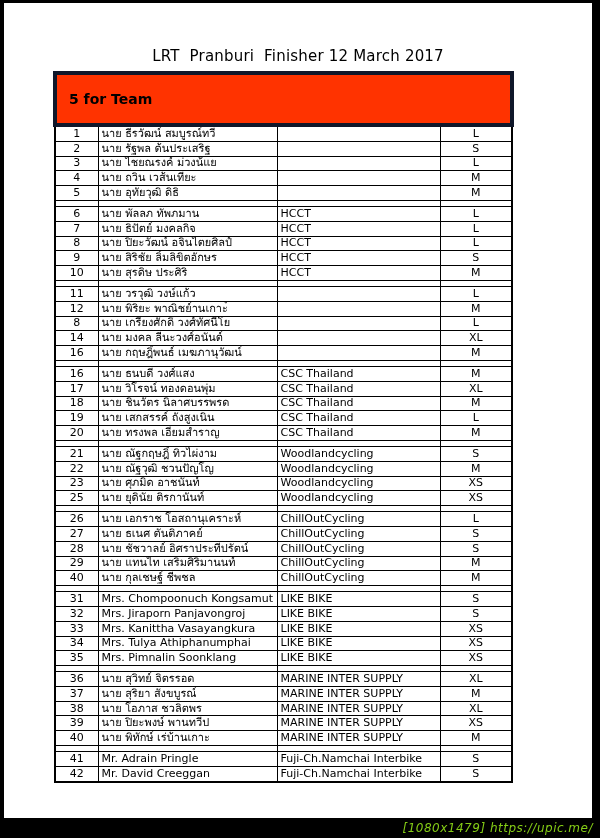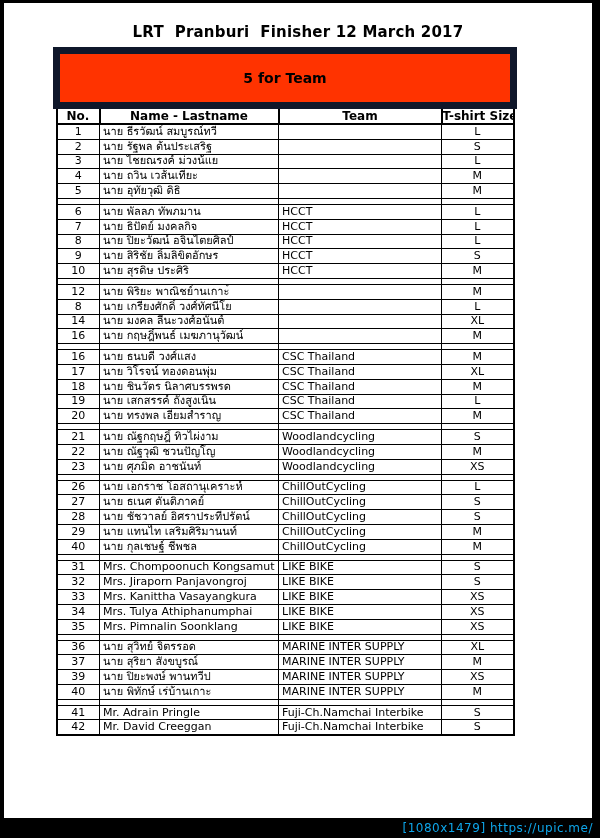--- a/index.html
+++ b/index.html
@@ -4,69 +4,63 @@
 <style>
   html,body{margin:0;padding:0;}
   body{
     width:600px;height:838px;position:relative;background:#000;
     font-family:"DejaVu Sans","Liberation Sans",sans-serif;color:#000;overflow:hidden;
   }
   .page{
     position:absolute;left:4px;top:3px;width:588px;height:815px;background:#fff;
   }
   .title{
-    text-align:center;padding-top:20px;font-weight:bold;font-size:15px;
+    text-align:center;padding-top:44px;font-weight:normal;font-size:15px;
     white-space:pre;letter-spacing:.2px;
   }
   table.finisher{
     border-collapse:collapse;table-layout:fixed;width:457px;margin:6px 0 0 49px;
     border:2px solid #000;
   }
   th.banner-cell{
-    border:7px solid #0f172a;height:24px;text-align:center;
+    border:4px solid #0f172a;height:24px;text-align:left;
     font-size:14px;font-weight:bold;padding:12px;
   }
   th.col{
     border:2px solid #000;font-size:12px;font-weight:bold;height:14px;
     padding:0;white-space:nowrap;overflow:hidden;
   }
   td{
     border:1px solid #000;font-size:11px;height:13.8px;line-height:12px;
     padding:0 3px;white-space:nowrap;overflow:hidden;
   }
   td.center{text-align:center;padding:0;}
   tr.sep td{height:5px;padding:0;}
   .watermark{
-    position:absolute;right:7px;bottom:3px;color:#0ea5e9;font-size:12px;
-    letter-spacing:.5px;
+    position:absolute;right:7px;bottom:3px;color:#84cc16;font-size:12px;
+    font-style:italic;letter-spacing:.5px;
   }
 </style>
 </head>
 <body>
 
 <div class="page">
   <div class="title">LRT  Pranburi  Finisher 12 March 2017</div>
 
   <table class="finisher">
     <colgroup>
       <col style="width:43px">
       <col style="width:179px">
       <col style="width:163px">
       <col style="width:72px">
     </colgroup>
     <thead>
       <tr>
         <th class="banner-cell" colspan="4" style="background: rgb(255, 51, 0);">5 for Team</th>
       </tr>
-      <tr>
-        <th class="col">No.</th>
-        <th class="col">Name - Lastname</th>
-        <th class="col">Team</th>
-        <th class="col">T-shirt Size</th>
-      </tr>
     </thead>
     <tbody>
         <tr>
           <td class="center">1</td>
           <td>นาย ธีรวัฒน์ สมบูรณ์ทวี</td>
           <td></td>
           <td class="center">L</td>
         </tr>
         <tr>
           <td class="center">2</td>
@@ -126,20 +120,26 @@
           <td class="center">10</td>
           <td>นาย สุรดิษ ประศิริ</td>
           <td>HCCT</td>
           <td class="center">M</td>
         </tr>
         <tr class="sep">
           <td></td>
           <td></td>
           <td></td>
           <td></td>
+        </tr>
+        <tr>
+          <td class="center">11</td>
+          <td>นาย วรวุฒิ วงษ์แก้ว</td>
+          <td></td>
+          <td class="center">L</td>
         </tr>
         <tr>
           <td class="center">12</td>
           <td>นาย พิริยะ พาณิชย์านเกาะ์</td>
           <td></td>
           <td class="center">M</td>
         </tr>
         <tr>
           <td class="center">8</td>
           <td>นาย เกรียงศักดิ์ วงศ์ทัศนีโย</td>
@@ -211,20 +211,26 @@
           <td>นาย ณัฐวุฒิ ชวนปัญโญ</td>
           <td>Woodlandcycling</td>
           <td class="center">M</td>
         </tr>
         <tr>
           <td class="center">23</td>
           <td>นาย ศุภมิด อาชนันท์</td>
           <td>Woodlandcycling</td>
           <td class="center">XS</td>
         </tr>
+        <tr>
+          <td class="center">25</td>
+          <td>นาย ยุดินัย ติรกานันท์</td>
+          <td>Woodlandcycling</td>
+          <td class="center">XS</td>
+        </tr>
         <tr class="sep">
           <td></td>
           <td></td>
           <td></td>
           <td></td>
         </tr>
         <tr>
           <td class="center">26</td>
           <td>นาย เอกราช โอสถานุเคราะห์</td>
           <td>ChillOutCycling</td>
@@ -300,20 +306,26 @@
           <td class="center">36</td>
           <td>นาย สุวิทย์ จิตรรอด</td>
           <td>MARINE INTER SUPPLY</td>
           <td class="center">XL</td>
         </tr>
         <tr>
           <td class="center">37</td>
           <td>นาย สุริยา สังขบูรณ์</td>
           <td>MARINE INTER SUPPLY</td>
           <td class="center">M</td>
+        </tr>
+        <tr>
+          <td class="center">38</td>
+          <td>นาย โอภาส ชวลิตพร</td>
+          <td>MARINE INTER SUPPLY</td>
+          <td class="center">XL</td>
         </tr>
         <tr>
           <td class="center">39</td>
           <td>นาย ปิยะพงษ์ พานทวีป</td>
           <td>MARINE INTER SUPPLY</td>
           <td class="center">XS</td>
         </tr>
         <tr>
           <td class="center">40</td>
           <td>นาย พิทักษ์ เร่บ้านเกาะ</td>

